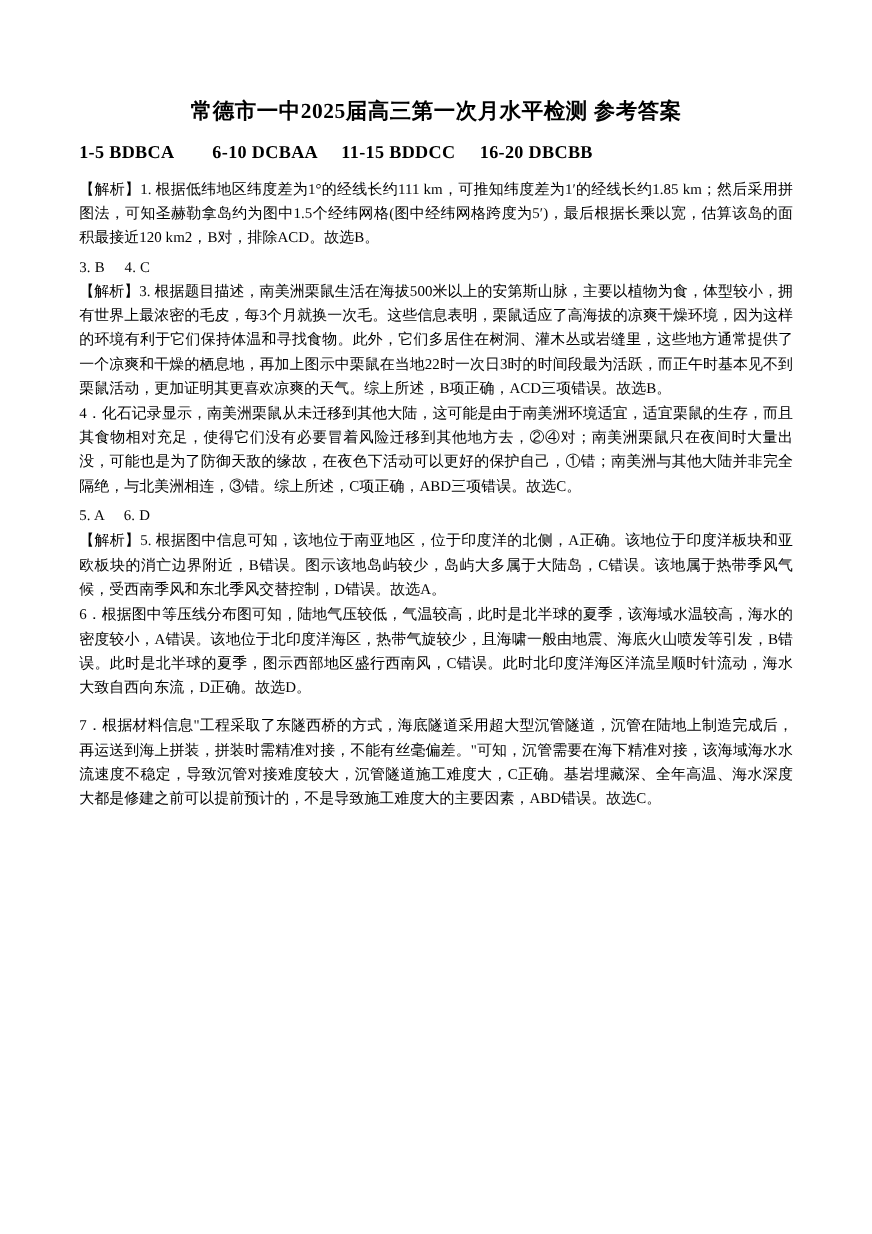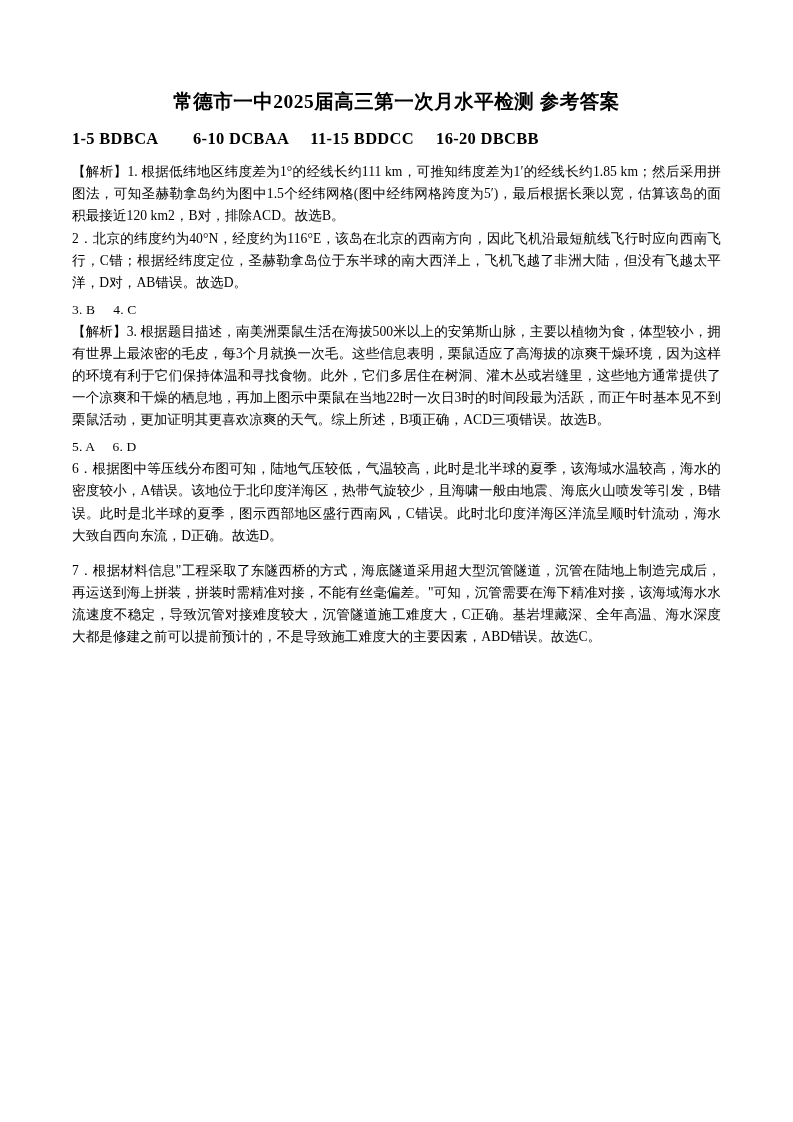--- a/index.html
+++ b/index.html
@@ -66,30 +66,31 @@
 <body>
 
 <div class="page">
 
   <h1 class="doc-title">常德市一中2025届高三第一次月水平检测 参考答案</h1>
 
   <div class="answer-key">1-5 BDBCA        6-10 DCBAA     11-15 BDDCC     16-20 DBCBB</div>
 
   <div>
     <p class="para">【解析】1. 根据低纬地区纬度差为1°的经线长约111 km，可推知纬度差为1′的经线长约1.85 km；然后采用拼图法，可知圣赫勒拿岛约为图中1.5个经纬网格(图中经纬网格跨度为5′)，最后根据长乘以宽，估算该岛的面积最接近120 km2，B对，排除ACD。故选B。</p>
-    <p class="para">2．北京的纬度约为40°N，经度约为116°E，该岛在北京的西南方向，因此飞机沿最短航线飞行时应向西南飞行，C错；根据经纬度定位，圣赫勒拿岛位于东半球的南大西洋上，飞机飞越了非洲大陆，但没有飞越太平洋，D对，AB错误。故选D。</p>
   </div>
 
   <div>
     <div class="q-head">3. B     4. C</div>
     <p class="para">【解析】3. 根据题目描述，南美洲栗鼠生活在海拔500米以上的安第斯山脉，主要以植物为食，体型较小，拥有世界上最浓密的毛皮，每3个月就换一次毛。这些信息表明，栗鼠适应了高海拔的凉爽干燥环境，因为这样的环境有利于它们保持体温和寻找食物。此外，它们多居住在树洞、灌木丛或岩缝里，这些地方通常提供了一个凉爽和干燥的栖息地，再加上图示中栗鼠在当地22时一次日3时的时间段最为活跃，而正午时基本见不到栗鼠活动，更加证明其更喜欢凉爽的天气。综上所述，B项正确，ACD三项错误。故选B。</p>
+    <p class="para">4．化石记录显示，南美洲栗鼠从未迁移到其他大陆，这可能是由于南美洲环境适宜，适宜栗鼠的生存，而且其食物相对充足，使得它们没有必要冒着风险迁移到其他地方去，②④对；南美洲栗鼠只在夜间时大量出没，可能也是为了防御天敌的缘故，在夜色下活动可以更好的保护自己，①错；南美洲与其他大陆并非完全隔绝，与北美洲相连，③错。综上所述，C项正确，ABD三项错误。故选C。</p>
   </div>
 
   <div>
     <div class="q-head">5. A     6. D</div>
+    <p class="para">【解析】5. 根据图中信息可知，该地位于南亚地区，位于印度洋的北侧，A正确。该地位于印度洋板块和亚欧板块的消亡边界附近，B错误。图示该地岛屿较少，岛屿大多属于大陆岛，C错误。该地属于热带季风气候，受西南季风和东北季风交替控制，D错误。故选A。</p>
     <p class="para">6．根据图中等压线分布图可知，陆地气压较低，气温较高，此时是北半球的夏季，该海域水温较高，海水的密度较小，A错误。该地位于北印度洋海区，热带气旋较少，且海啸一般由地震、海底火山喷发等引发，B错误。此时是北半球的夏季，图示西部地区盛行西南风，C错误。此时北印度洋海区洋流呈顺时针流动，海水大致自西向东流，D正确。故选D。</p>
   </div>
 
   <div class="spacer"></div>
 
   <div>
     <p class="para">7．根据材料信息"工程采取了东隧西桥的方式，海底隧道采用超大型沉管隧道，沉管在陆地上制造完成后，再运送到海上拼装，拼装时需精准对接，不能有丝毫偏差。"可知，沉管需要在海下精准对接，该海域海水水流速度不稳定，导致沉管对接难度较大，沉管隧道施工难度大，C正确。基岩埋藏深、全年高温、海水深度大都是修建之前可以提前预计的，不是导致施工难度大的主要因素，ABD错误。故选C。</p>
   </div>
 
 </div>

